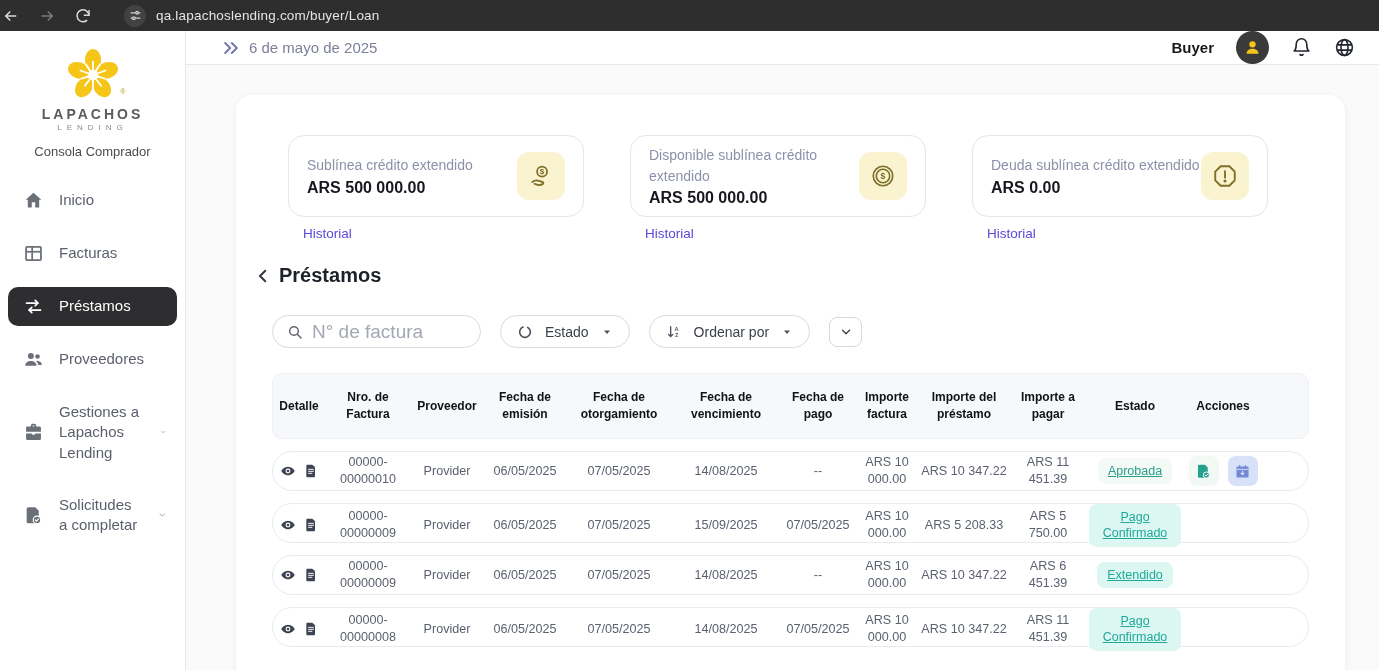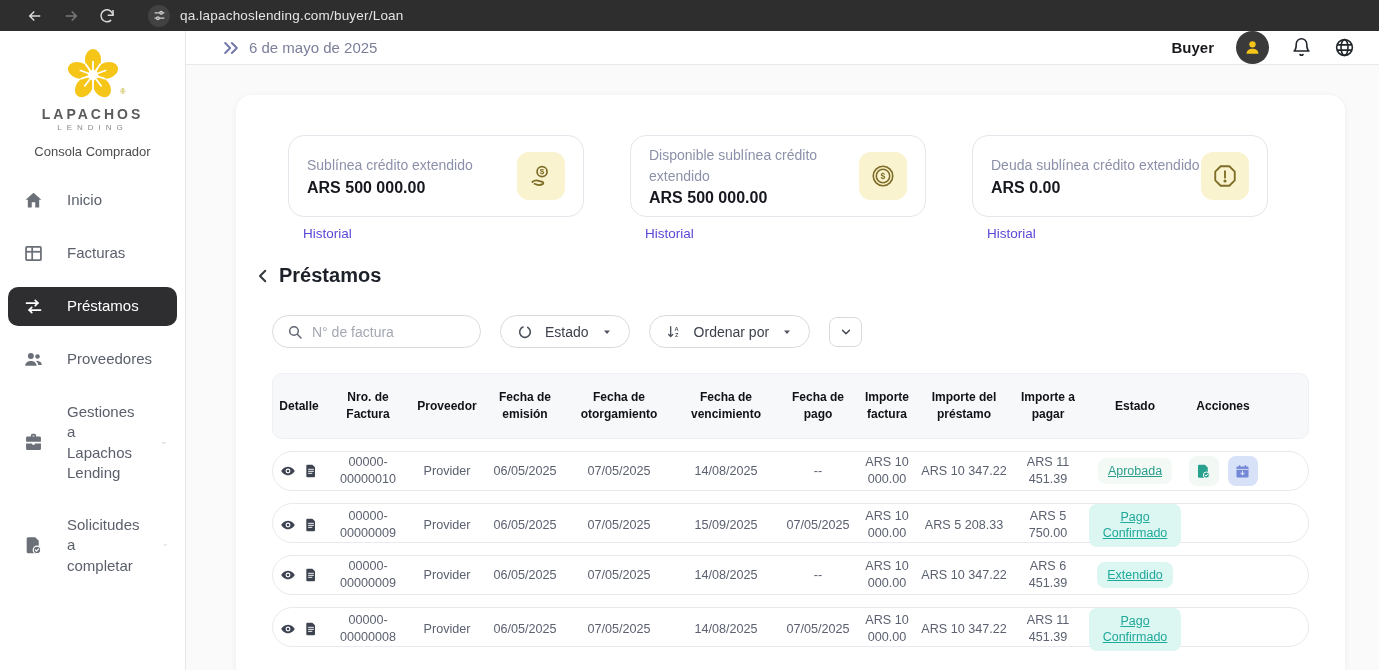--- a/index.html
+++ b/index.html
@@ -1,42 +1,42 @@
 <!DOCTYPE html>
 <html><head>
 <meta charset="utf-8">
 <style>
   * { margin:0; padding:0; box-sizing:border-box; }
   html,body { width:1379px; height:670px; overflow:hidden; background:#fbfbfc;
     font-family:"Liberation Sans", sans-serif; }
 
   
   .browser-bar { height:31px; background:#2e2e2e; display:flex; align-items:center;
-    padding:0 26px; gap:18px; }
+    padding:0 2px; gap:18px; }
   .nav-ic { width:18px; height:18px; color:#d9d9d9; cursor:pointer; flex:0 0 auto; }
   .nav-ic.disabled { color:#7a7a7a; }
   .url-box { display:flex; align-items:center; gap:10px; margin-left:14px; }
   .site-ic { width:22px; height:22px; border-radius:50%; background:#424242;
     display:flex; align-items:center; justify-content:center; color:#cfcfcf; }
   .url-text { color:#e4e4e4; font-size:13.5px; letter-spacing:.2px; }
 
   
   .app { display:flex; height:639px; }
   .sidebar { width:186px; background:#ffffff; border-right:1px solid #e6e7eb; flex:0 0 auto; }
   .main { flex:1; display:flex; flex-direction:column; background:#fafafb; min-width:0; }
 
   
   .brand { text-align:center; padding-top:18px; }
   .brand-flower { position:relative; display:inline-block; }
   .brand-reg { position:absolute; right:-6px; bottom:10px; font-size:7px; color:#b9a512; }
   .brand-word { font-size:14px; font-weight:bold; letter-spacing:3px; color:#5b5b5b; margin-top:1px;}
   .brand-word2 { font-size:8px; letter-spacing:5px; color:#8a8a8a; margin-top:1px; }
   .brand-sub { font-size:13px; color:#4c4c4c; margin-top:12px; }
   .nav { margin-top:22px; display:flex; flex-direction:column; gap:14px; padding:0 8px; }
-  .nav-item { display:flex; align-items:center; gap:23px; padding:9px 10px 9px 15px;
+  .nav-item { display:flex; align-items:center; gap:15px; padding:9px 10px 9px 15px;
     border-radius:10px; color:#5a5f6b; font-size:15px; cursor:pointer; }
   .nav-item .ni-ic { width:21px; height:21px; flex:0 0 auto; color:#6b7078; }
   .nav-item.active { background:#2e2e30; color:#ffffff; }
   .nav-item.active .ni-ic { color:#ffffff; }
   .nav-label { line-height:1.35; }
   .nav-chev { margin-left:auto; width:16px; height:16px; color:#8a8f99; }
 
   
   .topbar { height:70px; background:#ffffff; border-bottom:1px solid #e8e9ed;
     display:flex; align-items:center; padding:0 24px 0 35px; }
@@ -67,21 +67,21 @@
   
   .title-row { display:flex; align-items:center; gap:7px; margin:22px 0 0 -18px; }
   .back-chev { width:18px; height:18px; color:#32353d; cursor:pointer; }
   .page-title { font-size:20px; font-weight:bold; color:#1d2129; }
 
   
   .filters { display:flex; align-items:center; gap:19px; margin-top:28px; }
   .search-pill { width:209px; height:33px; border:1px solid #d8dade; border-radius:17px;
     display:flex; align-items:center; gap:9px; padding:0 14px; background:#fff; }
   .search-pill svg { width:16px; height:16px; color:#5f6470; flex:0 0 auto; }
-  .search-pill input { border:0; outline:0; width:100%; font-size:14px; color:#000000;
+  .search-pill input { border:0; outline:0; width:100%; font-size:19px; color:#000000;
     font-family:"Liberation Sans",sans-serif; background:transparent; }
   .search-pill input::placeholder { color:#a3a8b3; }
   .pill-btn { height:33px; border:1px solid #d8dade; border-radius:17px; background:#fff;
     display:flex; align-items:center; gap:12px; padding:0 16px; font-size:14px; color:#3c414c;
     cursor:pointer; font-family:"Liberation Sans",sans-serif; }
   .pill-btn svg.lead { width:16px; height:16px; color:#4c515c; }
   .pill-btn svg.caret { width:12px; height:12px; color:#4c515c; }
   .more-btn { width:33px; height:30px; border:1px solid #d8dade; border-radius:8px;
     background:#fff; display:flex; align-items:center; justify-content:center; cursor:pointer; }
   .more-btn svg { width:14px; height:14px; color:#3c414c; }

